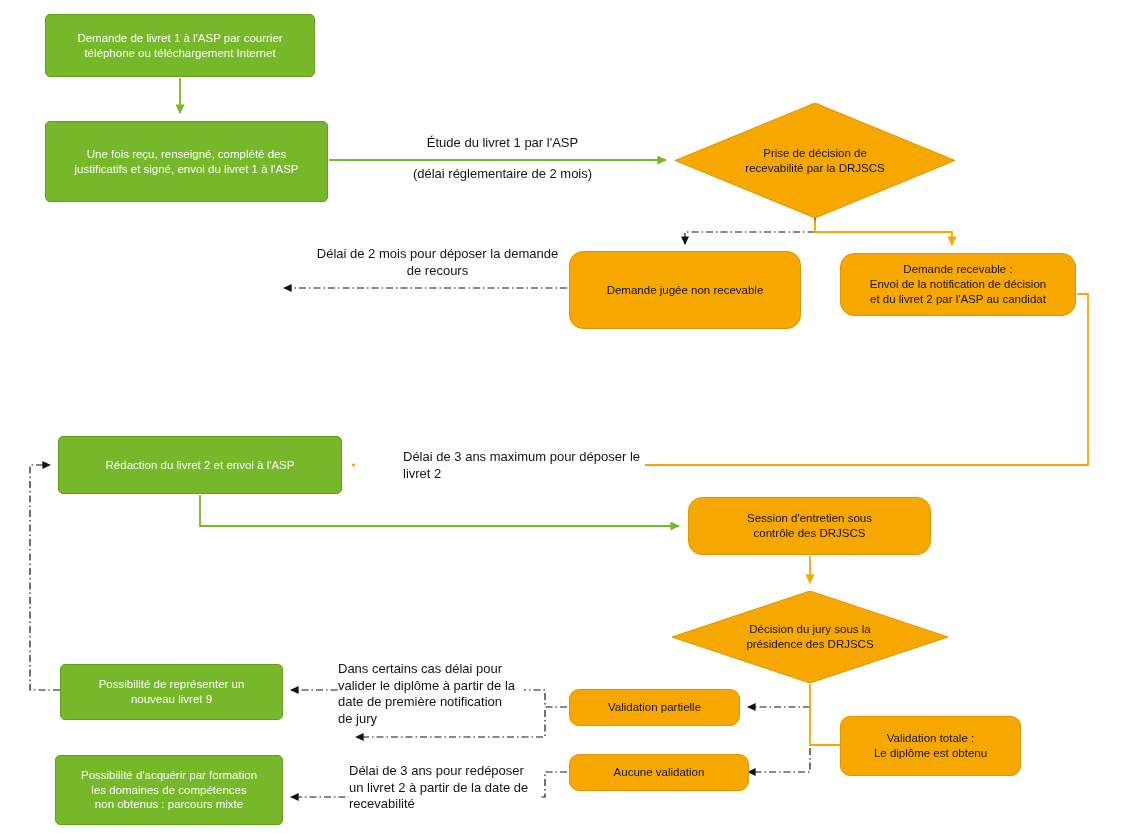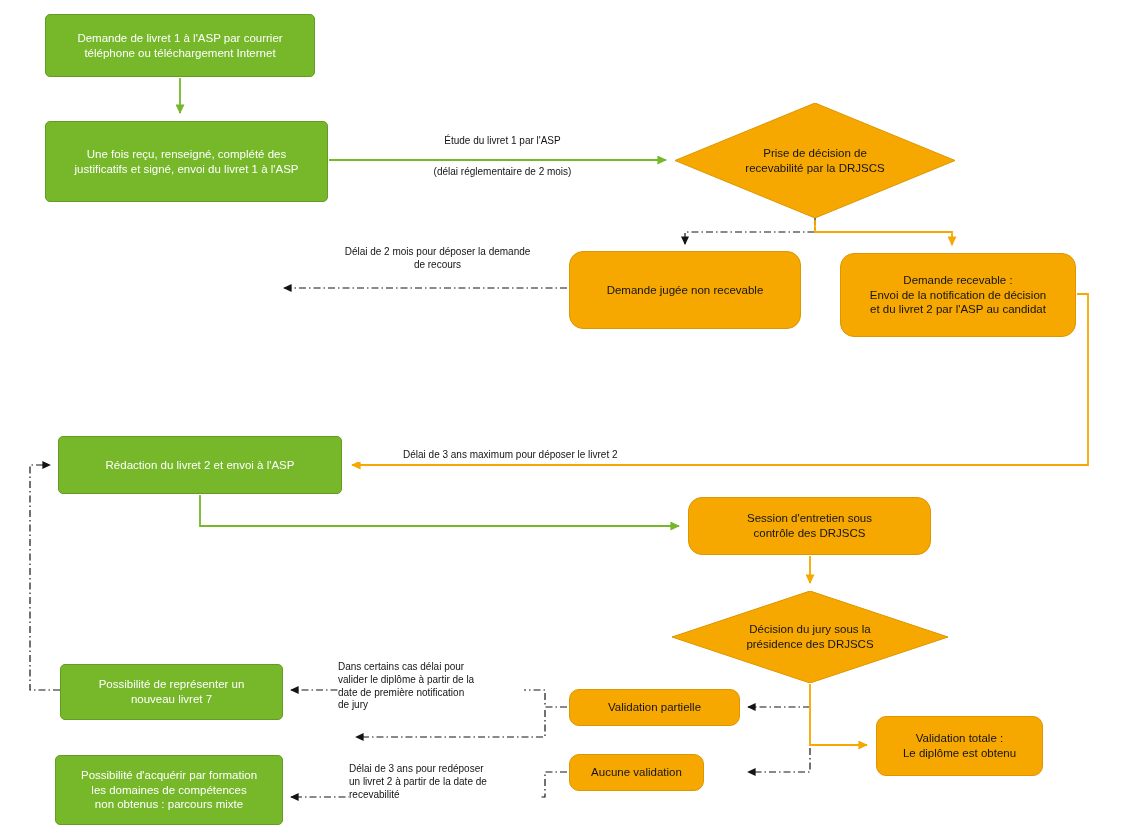--- a/index.html
+++ b/index.html
@@ -39,21 +39,21 @@
   .diamond { position: absolute; }
   .diamond svg { position: absolute; left: 0; top: 0; }
   .diamond .node-text {
     position: absolute; left: 0; top: 0; right: 0; bottom: 0;
     display: flex; align-items: center; justify-content: center;
     text-align: center; font-size: 11.5px; line-height: 1.3;
     color: #141414; white-space: pre-line;
   }
   .edge-label {
     position: absolute;
-    font-size: 10px;
+    font-size: 13px;
     line-height: 1.28;
     color: #141414;
     white-space: pre-line;
     background: #ffffff;
   }
   .edge-label.center { text-align: center; }
 </style>
 </head>
 <body>
 
@@ -100,40 +100,40 @@
   <div class="node green" style="left:45px; top:14px; width:270px; height:63px;">Demande de livret 1  à l'ASP par courrier
 téléphone ou téléchargement Internet</div>
 
   <div class="node green" style="left:45px; top:121px; width:283px; height:81px;">Une fois reçu, renseigné, complété des
 justificatifs et signé, envoi du livret 1 à l'ASP</div>
 
 
   <div class="node green" style="left:58px; top:436px; width:284px; height:58px;">Rédaction du livret 2 et envoi à l'ASP</div>
 
   <div class="node green" style="left:60px; top:664px; width:223px; height:56px;">Possibilité de représenter un
-nouveau livret 7</div>
+nouveau livret 9</div>
 
   <div class="node green" style="left:55px; top:755px; width:228px; height:70px;">Possibilité d'acquérir par formation
 les domaines de compétences
 non obtenus : parcours mixte</div>
 
   <div class="node orange" style="left:569px; top:251px; width:232px; height:78px;">Demande jugée non recevable</div>
 
-  <div class="node orange" style="left:840px; top:253px; width:236px; height:84px;">Demande recevable :
+  <div class="node orange" style="left:840px; top:253px; width:236px; height:63px;">Demande recevable :
 Envoi de la notification de décision
 et du livret 2 par l'ASP au candidat</div>
 
   <div class="node orange" style="left:688px; top:497px; width:243px; height:58px;">Session d'entretien sous
 contrôle des DRJSCS</div>
 
   <div class="node orange small" style="left:569px; top:689px; width:171px; height:37px;">Validation partielle</div>
 
-  <div class="node orange small" style="left:569px; top:754px; width:135px; height:37px;">Aucune validation</div>
+  <div class="node orange small" style="left:569px; top:754px; width:180px; height:37px;">Aucune validation</div>
 
-  <div class="node orange small" style="left:876px; top:716px; width:167px; height:60px;">Validation totale :
+  <div class="node orange small" style="left:840px; top:716px; width:181px; height:60px;">Validation totale :
 Le diplôme est obtenu</div>
 
   <div class="diamond" style="left:675px; top:103px; width:280px; height:115px;">
     <svg width="280" height="115" viewBox="0 0 280 115">
       <polygon points="0,57.5 140,0 280,57.5 140,115" fill="#f6a800" stroke="#dd9600" stroke-width="1"></polygon>
     </svg>
     <div class="node-text">Prise de décision de
 recevabilité par la DRJSCS</div>
   </div>
 

